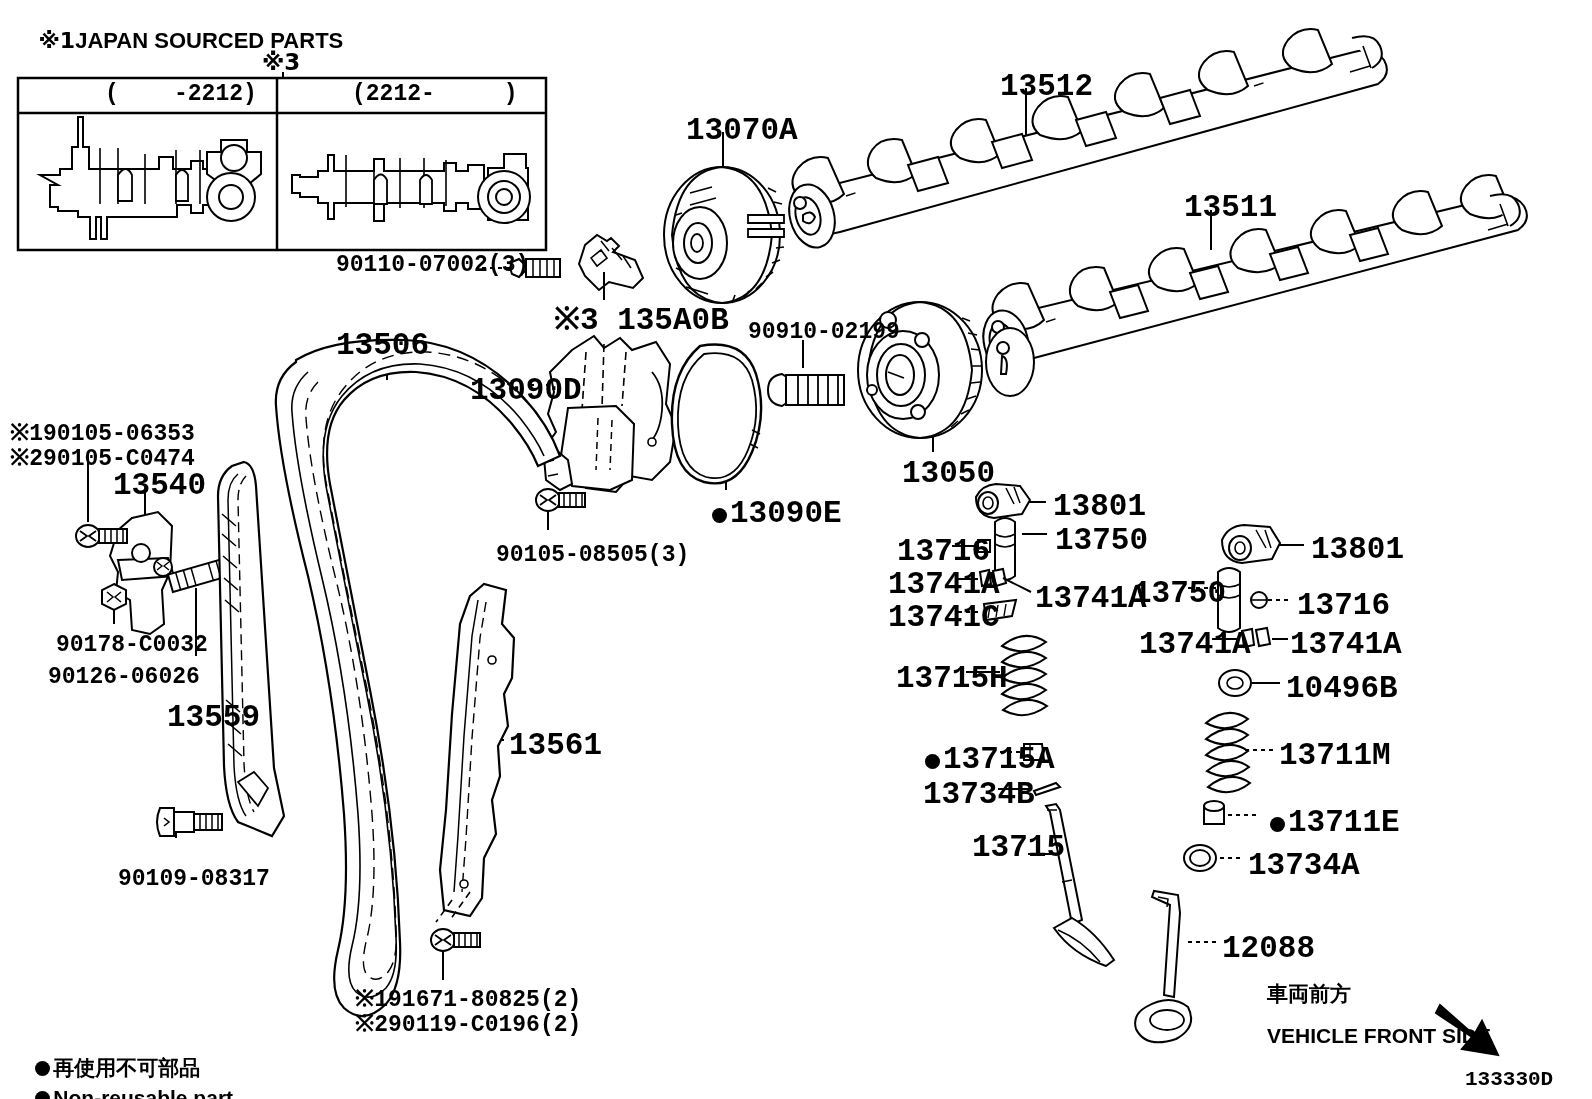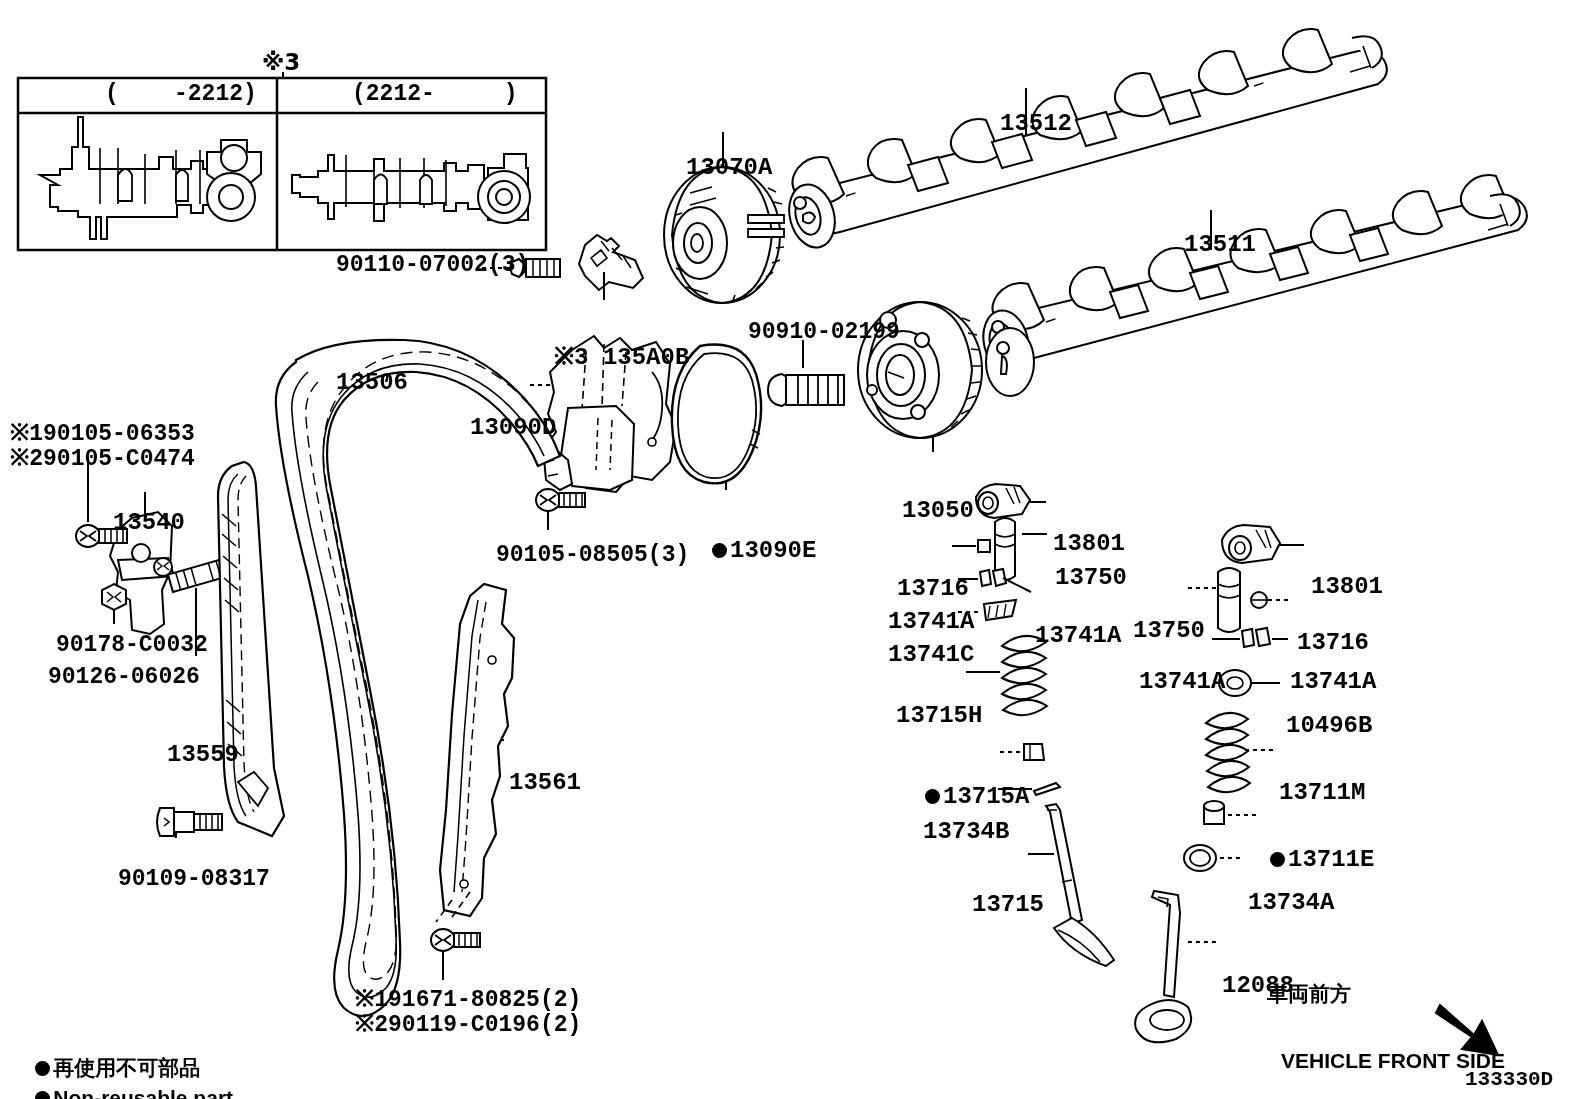--- a/index.html
+++ b/index.html
@@ -12,21 +12,21 @@
   svg#art{position:absolute;left:0;top:0;width:1592px;height:1099px;}
   .lbl{
     position:absolute;
     font-family:"Liberation Serif", serif;
     font-weight:bold;
     white-space:pre;
     letter-spacing:0px;
     line-height:1.05;
   }
   .lbl.num{font-family:"Liberation Mono", monospace;font-weight:bold;}
-  .s26{font-size:24px;margin-top:40px;}
+  .s26{font-size:31px;}
   .s24{font-size:23px;}
   .hdr{font-family:"Liberation Sans", sans-serif;font-weight:bold;font-size:22px;}
   .dot{
     display:inline-block;width:15px;height:15px;border-radius:50%;
     background:#000;vertical-align:-1px;margin-right:3px;
   }
   .jp{font-family:"DejaVu Sans", sans-serif;font-weight:bold;font-size:21px;}
   .kome{font-family:"DejaVu Sans", sans-serif;font-weight:bold;}
   .legendline{position:absolute;font-family:"Liberation Sans",sans-serif;font-weight:bold;font-size:21px;white-space:pre;}
   .diagno{position:absolute;font-family:"Liberation Mono", monospace;font-weight:bold;font-size:21px;}
@@ -421,20 +421,23 @@
       <path d="M1158,897 l10,2 l-1,8" stroke="#000" stroke-width="1.5" fill="none"></path>
       <path d="M1146,1007 q24,-14 42,0 q10,20 -12,32 q-30,10 -40,-10 q-4,-14 10,-22 z" fill="#fff" stroke="#000" stroke-width="2"></path>
       <ellipse cx="1167" cy="1020" rx="17" ry="10" fill="#fff" stroke="#000" stroke-width="1.8"></ellipse>
     </g>
 
     <g>
       <path d="M1440,1005 l34,30 l8,-14 l16,34 l-36,-6 l10,-12 l-36,-24 z" fill="#000" stroke="#000" stroke-width="2"></path>
     </g>
   </svg>
 
+  <div class="lbl hdr" style="left:14px;top:6px;">
+    <span class="kome">※1</span><span>JAPAN SOURCED PARTS</span>
+  </div>
 
   <div class="lbl kome s24" style="left:262px;top:50px;">※3</div>
   <div class="lbl num s24" style="left:105px;top:82px;">(    -2212)</div>
   <div class="lbl num s24" style="left:352px;top:82px;">(2212-     )</div>
 
   <div id="label-layer">
       <div class="lbl num s26" style="left: 1000px; top: 71px;"><span>13512</span></div>
       <div class="lbl num s26" style="left: 1184px; top: 192px;"><span>13511</span></div>
       <div class="lbl num s26" style="left: 686px; top: 115px;"><span>13070A</span></div>
       <div class="lbl num s24" style="left: 336px; top: 253px;"><span>90110-07002(3)</span></div>
@@ -457,35 +460,35 @@
       <div class="lbl num s24" style="left: 355px; top: 1013px;"><span>※290119-C0196(2)</span></div>
       <div class="lbl num s26" style="left: 1053px; top: 491px;"><span>13801</span></div>
       <div class="lbl num s26" style="left: 897px; top: 536px;"><span>13716</span></div>
       <div class="lbl num s26" style="left: 1055px; top: 525px;"><span>13750</span></div>
       <div class="lbl num s26" style="left: 888px; top: 569px;"><span>13741A</span></div>
       <div class="lbl num s26" style="left: 1035px; top: 583px;"><span>13741A</span></div>
       <div class="lbl num s26" style="left: 888px; top: 602px;"><span>13741C</span></div>
       <div class="lbl num s26" style="left: 896px; top: 663px;"><span>13715H</span></div>
       <div class="lbl num s26" style="left: 925px; top: 744px;"><span class="dot"></span><span>13715A</span></div>
       <div class="lbl num s26" style="left: 923px; top: 779px;"><span>13734B</span></div>
-      <div class="lbl num s26" style="left: 972px; top: 852px;"><span>13715</span></div>
+      <div class="lbl num s26" style="left: 972px; top: 832px;"><span>13715</span></div>
       <div class="lbl num s26" style="left: 1311px; top: 534px;"><span>13801</span></div>
       <div class="lbl num s26" style="left: 1133px; top: 578px;"><span>13750</span></div>
       <div class="lbl num s26" style="left: 1297px; top: 590px;"><span>13716</span></div>
       <div class="lbl num s26" style="left: 1139px; top: 629px;"><span>13741A</span></div>
       <div class="lbl num s26" style="left: 1290px; top: 629px;"><span>13741A</span></div>
       <div class="lbl num s26" style="left: 1286px; top: 673px;"><span>10496B</span></div>
       <div class="lbl num s26" style="left: 1279px; top: 740px;"><span>13711M</span></div>
       <div class="lbl num s26" style="left: 1270px; top: 807px;"><span class="dot"></span><span>13711E</span></div>
       <div class="lbl num s26" style="left: 1248px; top: 850px;"><span>13734A</span></div>
       <div class="lbl num s26" style="left: 1222px; top: 933px;"><span>12088</span></div>
     </div>
 
   <div class="lbl jp" style="left:1267px;top:983px;">車両前方</div>
-  <div class="legendline" style="left:1267px;top:1049px;margin-left:14px;">VEHICLE FRONT SIDE</div>
+  <div class="legendline" style="left:1267px;top:1024px;">VEHICLE FRONT SIDE</div>
 
   <div class="legendline" style="left:12px;top:1030px;">
     <span class="dot"></span><span class="jp">再使用不可部品</span>
   </div>
   <div class="legendline" style="left:12px;top:1062px;">
     <span class="dot"></span><span>Non-reusable part</span>
   </div>
 
   <div class="diagno" style="left:1465px;top:1068px;">133330D</div>
 </div>

